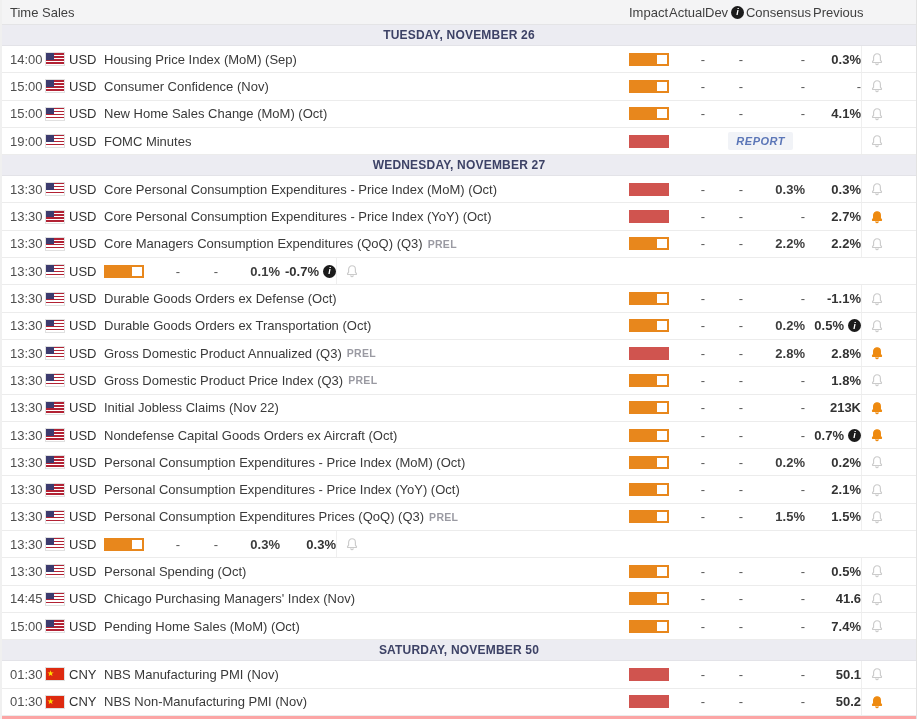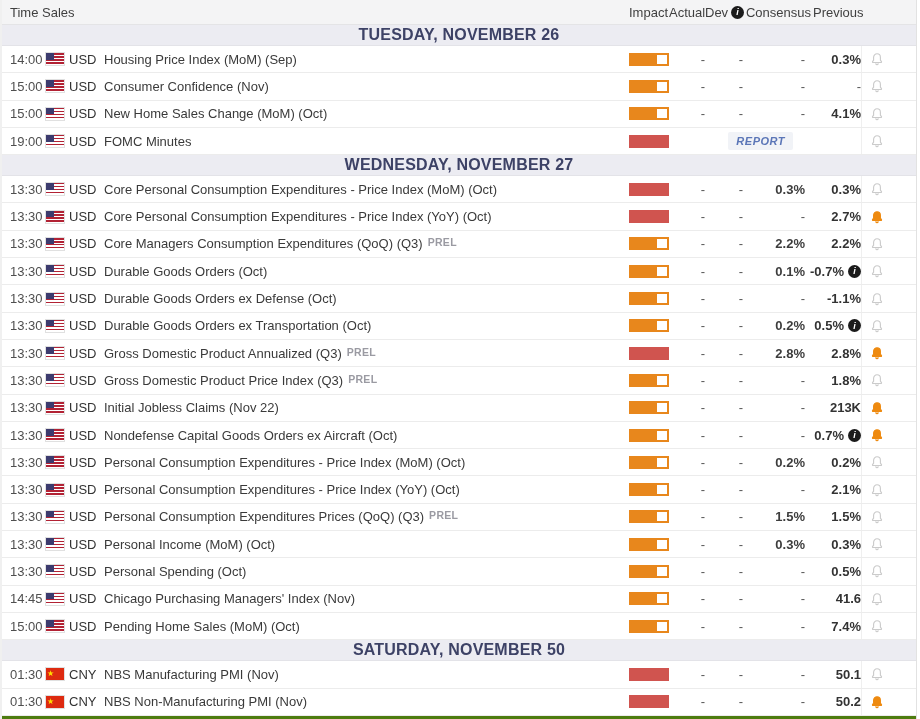--- a/index.html
+++ b/index.html
@@ -6,21 +6,21 @@
   html,body { background:#fff; }
   body {
     width: 920px; height: 719px; overflow: hidden;
     font-family: "Liberation Sans", sans-serif;
     -webkit-font-smoothing: antialiased;
   }
   .cal {
     width: 917px; height: 719px;
     border-left: 2px solid #f0f0f0;
     border-right: 1px solid #e2e2e2;
-    background: #4d7c0f;
+    background: #fca5a5;
   }
   
   .head {
     display: flex; align-items: center;
     height: 25px; background: #f4f4f5;
     border-bottom: 1px solid #e4e4e6;
     font-size: 13px; color: #3f3f3f;
   }
   .h-time { width: 40px; padding-left: 8px; flex: none; }
   .h-event { flex: 1; padding-left: 0; }
@@ -37,21 +37,21 @@
     font-size: 9px; font-weight: 700; font-style: italic;
     flex: none; cursor: pointer;
   }
   
   .band {
     height: 21px; background: #ececf2;
     display: flex; align-items: center; justify-content: center;
     border-bottom: 1px solid #e3e3e8;
   }
   .band-text {
-    font-size: 16px; font-weight: 700; color: #3d4266; letter-spacing: .2px;
+    font-size: 12px; font-weight: 700; color: #3d4266; letter-spacing: .2px;
   }
   
   .row {
     display: flex; align-items: center;
     height: 27.3px; border-bottom: 1px solid #ececec;
     font-size: 13px; color: #3a3a3a; background: #fff;
     cursor: pointer;
   }
   .c-time { width: 40px; padding-left: 8px; flex: none; color: #4f4f4f; }
   .flag {
@@ -62,21 +62,21 @@
   .flag-us::after {
     content: ""; position: absolute; left: 0; top: 0;
     width: 8px; height: 6.5px; background: #3c3b6e;
   }
   .flag-cn { background: #dd2a10; }
   .flag-cn::after {
     content: "\2605"; position: absolute; left: 1px; top: 0;
     font-size: 8px; line-height: 12px; color: #ffde00;
   }
   .c-cur { width: 35px; flex: none; font-weight: 400; color: #333; }
-  .c-event { flex: 1; display: flex; align-items: flex-start; overflow: hidden; white-space: nowrap; }
+  .c-event { flex: 1; display: flex; align-items: center; overflow: hidden; white-space: nowrap; }
   .prel { font-size: 10.5px; font-weight: 700; color: #9a9aa2; margin-left: 5px; letter-spacing: .3px; }
   .prel:empty { display: none; }
   
   .c-impact { width: 40px; flex: none; display: flex; height: 13px; }
   .c-impact .fill { width: 26px; height: 13px; background: var(--impact-med); }
   .c-impact .rest { width: 14px; height: 13px; border: 2px solid var(--impact-med); background: #fff; }
   .row.high .c-impact .fill { width: 40px; background: var(--impact-high); }
   
   .c-actual, .c-dev, .c-consensus { flex: none; text-align: right; font-weight: 700; color: #3d3d3d; }
   .c-actual { width: 36px; }
@@ -340,24 +340,20 @@
           <path d="M12 4.2a5.1 5.1 0 0 0-5.1 5.1v4.4L5.3 16a.75.75 0 0 0 .62 1.17h12.16A.75.75 0 0 0 18.7 16l-1.6-2.3V9.3A5.1 5.1 0 0 0 12 4.2z M10.2 19.2a1.9 1.9 0 0 0 3.6 0"></path>
         </svg>
       </span>
     </span>
   </div>
 
   <div class="row has-info">
     <span class="c-time">13:30</span>
     <span class="flag flag-us"></span>
     <span class="c-cur">USD</span>
-    <span class="c-event">
-      <span class="ev-text">Durable Goods Orders (Oct)</span>
-
-    </span>
     <span class="c-impact">
       <span class="fill"></span>
       <span class="rest"></span>
     </span>
 
     <span class="c-actual dash">-</span>
     <span class="c-dev dash">-</span>
     <span class="c-consensus">0.1%</span>
     <span class="c-previous">
       <span class="prev-text">-0.7%</span>
@@ -630,24 +626,20 @@
           <path d="M12 4.2a5.1 5.1 0 0 0-5.1 5.1v4.4L5.3 16a.75.75 0 0 0 .62 1.17h12.16A.75.75 0 0 0 18.7 16l-1.6-2.3V9.3A5.1 5.1 0 0 0 12 4.2z M10.2 19.2a1.9 1.9 0 0 0 3.6 0"></path>
         </svg>
       </span>
     </span>
   </div>
 
   <div class="row">
     <span class="c-time">13:30</span>
     <span class="flag flag-us"></span>
     <span class="c-cur">USD</span>
-    <span class="c-event">
-      <span class="ev-text">Personal Income (MoM) (Oct)</span>
-
-    </span>
     <span class="c-impact">
       <span class="fill"></span>
       <span class="rest"></span>
     </span>
 
     <span class="c-actual dash">-</span>
     <span class="c-dev dash">-</span>
     <span class="c-consensus">0.3%</span>
     <span class="c-previous">
       <span class="prev-text">0.3%</span>

